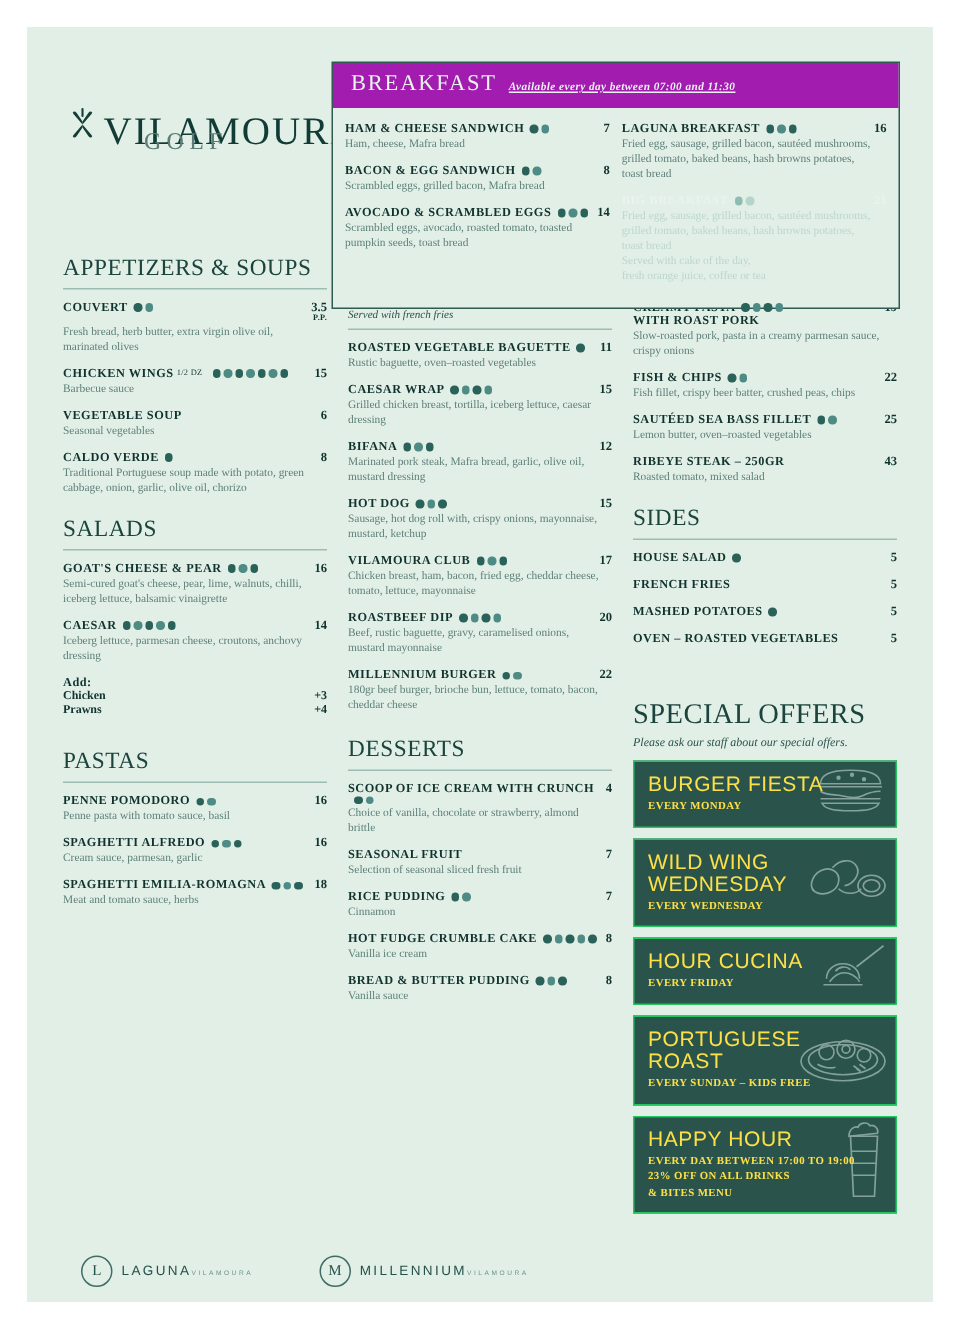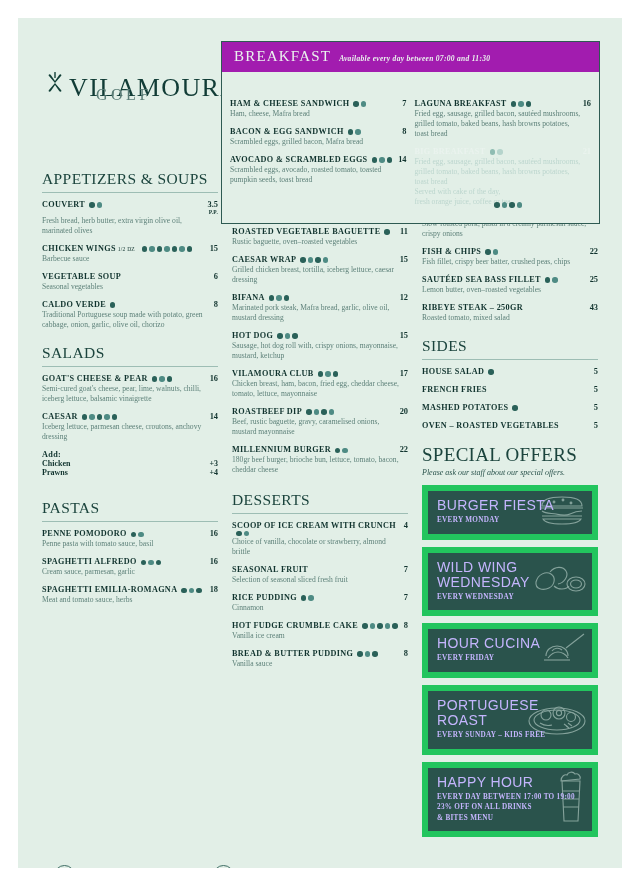--- a/index.html
+++ b/index.html
@@ -48,23 +48,23 @@
     padding: 6px 10px 7px 12px;
     display: flex; align-items: baseline;
   }
   .bk-title {
     font-family: "Liberation Serif", serif;
     font-size: 15px; letter-spacing: 1.2px;
   }
   .bk-sub {
     font-family: "Liberation Serif", serif;
     font-size: 7.5px; font-style: italic; font-weight: bold;
-    margin-left: 8px; letter-spacing: .3px;
-  }
-  .bk-cols { display: flex; padding: 9px 8px 8px 8px; gap: 8px; margin-top: 18px; }
+    margin-left: 8px; letter-spacing: .3px; text-decoration: underline;
+  }
+  .bk-cols { display: flex; padding: 9px 8px 8px 8px; gap: 8px; }
   .bk-col { width: 50%; }
   
   .row { display: flex; justify-content: space-between; align-items: baseline; }
   .nm {
     font-family: "Liberation Serif", serif;
     font-weight: bold; font-size: 8.2px;
     letter-spacing: .35px; color: #10332e;
     display: flex; align-items: center; flex-wrap: wrap;
   }
   .pr {
@@ -126,22 +126,22 @@
   .offers-h {
     font-family: "Liberation Serif", serif;
     font-size: 19px; color: #1b443d; letter-spacing: .3px;
   }
   .offers-sub {
     font-family: "Liberation Serif", serif;
     font-size: 8px; font-style: italic; color: #2b544d;
     margin: 2px 0 8px 0;
   }
   .offer {
-    background: #2a534c; border: 6px solid #22c55e;
-    color: #c4b5fd; padding: 7px 9px 8px 9px;
+    background: #2a534c; border: 1px solid #22c55e;
+    color: #fde047; padding: 7px 9px 8px 9px;
     margin-bottom: 7px; position: relative; overflow: hidden;
   }
   .offer-t {
     font-family: "Liberation Sans", sans-serif;
     font-size: 14px; letter-spacing: .4px; line-height: 1.08;
     position: relative; z-index: 2;
   }
   .offer-d {
     font-family: "Liberation Serif", serif;
     font-weight: bold; font-size: 7.2px; letter-spacing: .3px;
@@ -701,21 +701,21 @@
               <span class="pr">5</span>
             </div>
             <div class="side-item">
               <span class="nm">
                 <span>OVEN – ROASTED VEGETABLES</span>
               </span>
               <span class="pr">5</span>
             </div>
           </div>
       </div>
-      <div class="sec" style="margin-top:14px">
+      <div class="sec" style="margin-top:36px">
         <div class="offers-h">SPECIAL OFFERS</div>
         <div class="offers-sub">Please ask our staff about our special offers.</div>
         <div id="offers-list">
             <div class="offer">
               <div class="offer-art"><svg width="52" height="34" viewBox="0 0 52 34">
                   <g fill="none" stroke="#cfe3dc" stroke-width="1.1">
                     <path d="M6 13c0-6 6-9 20-9s20 3 20 9z"></path>
                     <path d="M5 15h42"></path>
                     <path d="M6 18c4 3 10 2 14 3s10 2 14 0 8-3 12-3"></path>
                     <path d="M6 23h40"></path>

